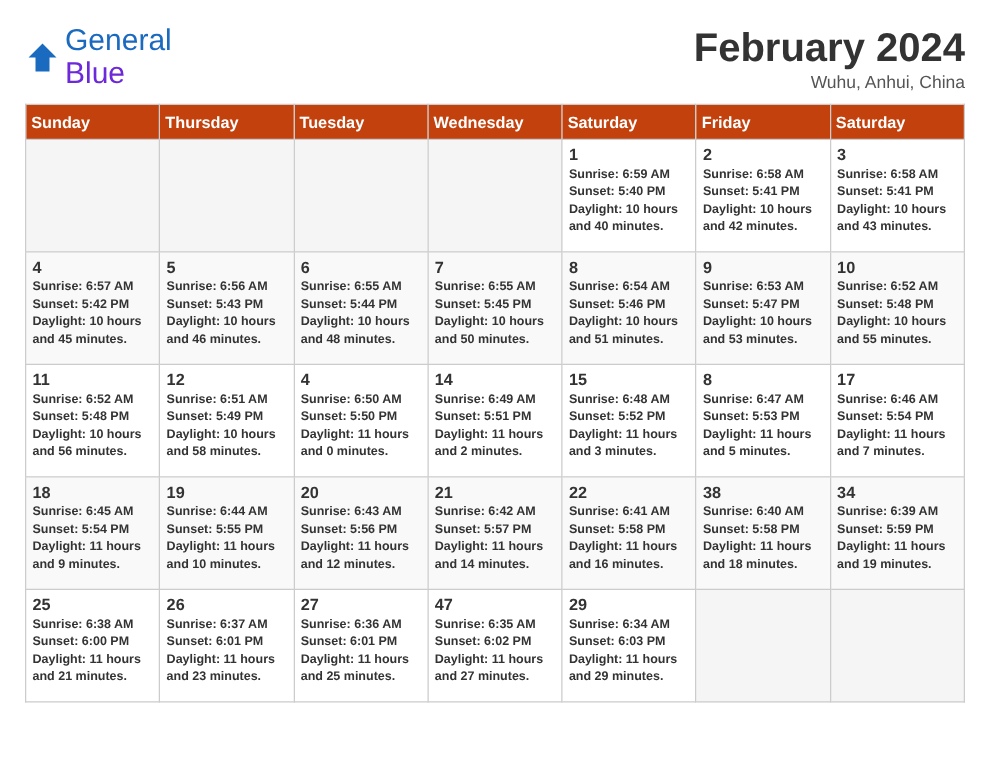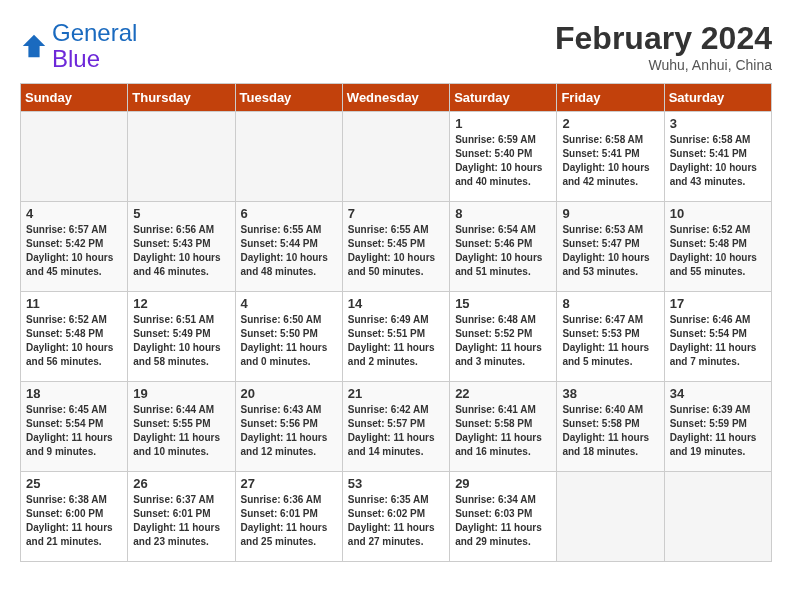--- a/index.html
+++ b/index.html
@@ -238,21 +238,21 @@
         </td>
         <td>
           <div class="day-num">26</div>
           <div class="day-info">Sunrise: 6:37 AM<br>Sunset: 6:01 PM<br>Daylight: 11 hours and 23 minutes.</div>
         </td>
         <td>
           <div class="day-num">27</div>
           <div class="day-info">Sunrise: 6:36 AM<br>Sunset: 6:01 PM<br>Daylight: 11 hours and 25 minutes.</div>
         </td>
         <td>
-          <div class="day-num">53</div>
+          <div class="day-num">47</div>
           <div class="day-info">Sunrise: 6:35 AM<br>Sunset: 6:02 PM<br>Daylight: 11 hours and 27 minutes.</div>
         </td>
         <td>
           <div class="day-num">29</div>
           <div class="day-info">Sunrise: 6:34 AM<br>Sunset: 6:03 PM<br>Daylight: 11 hours and 29 minutes.</div>
         </td>
         <td class="empty"></td>
         <td class="empty"></td>
       </tr>
     </tbody>

